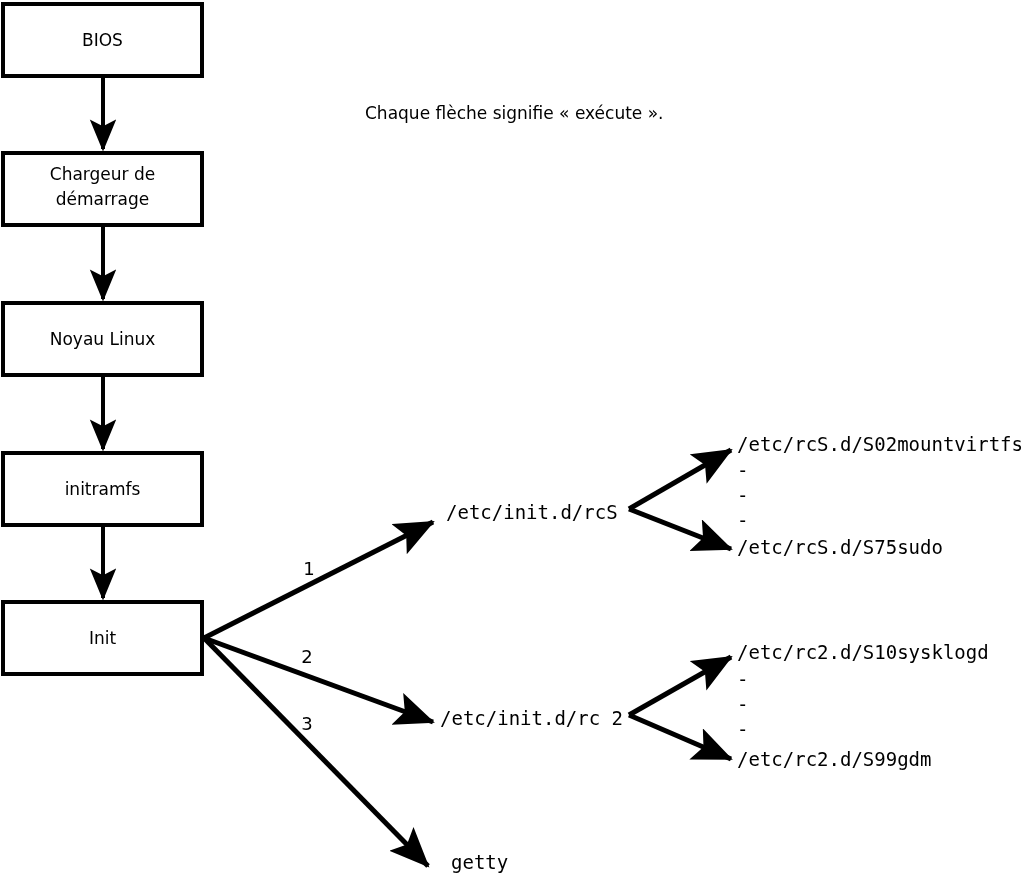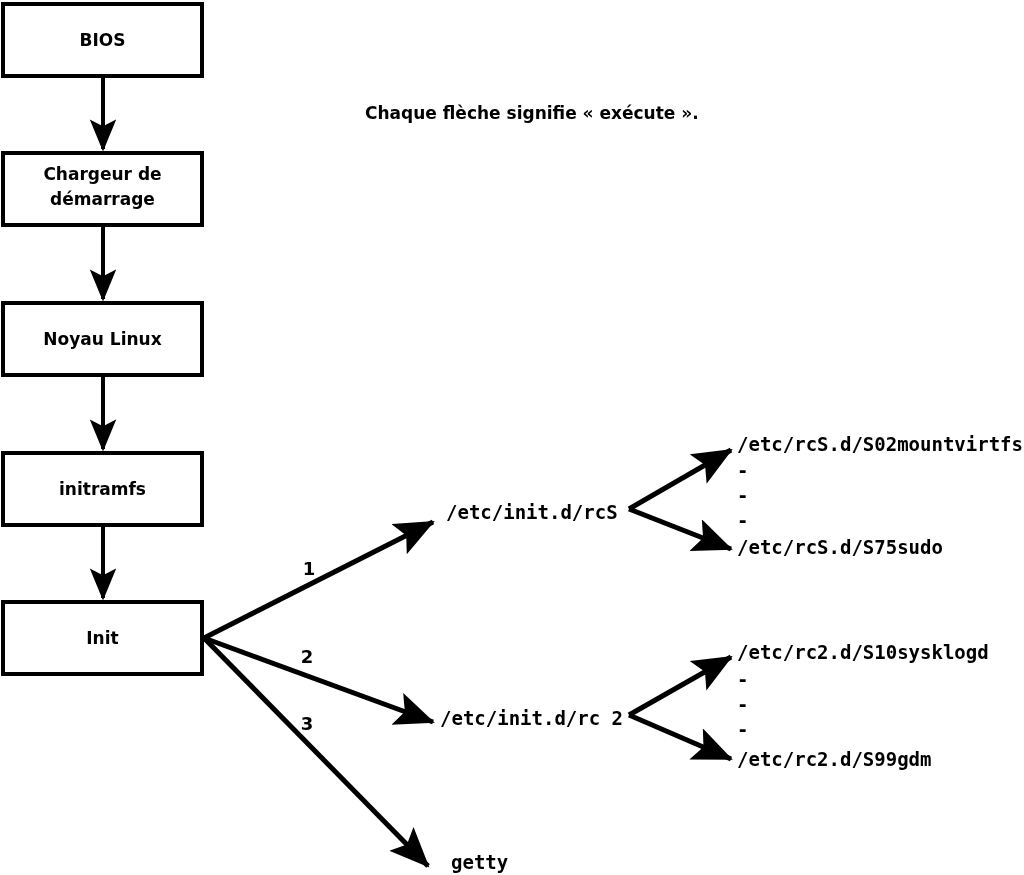--- a/index.html
+++ b/index.html
@@ -7,21 +7,20 @@
     padding: 0;
     background: #ffffff;
   }
   #canvas {
     position: relative;
     width: 1024px;
     height: 875px;
     background: #ffffff;
     overflow: hidden;
     font-family: "DejaVu Sans", sans-serif;
-    font-weight: bold;
   }
   #diagram-svg {
     position: absolute;
     left: 0;
     top: 0;
     width: 1024px;
     height: 875px;
   }
   .box-rect {
     fill: #ffffff;

